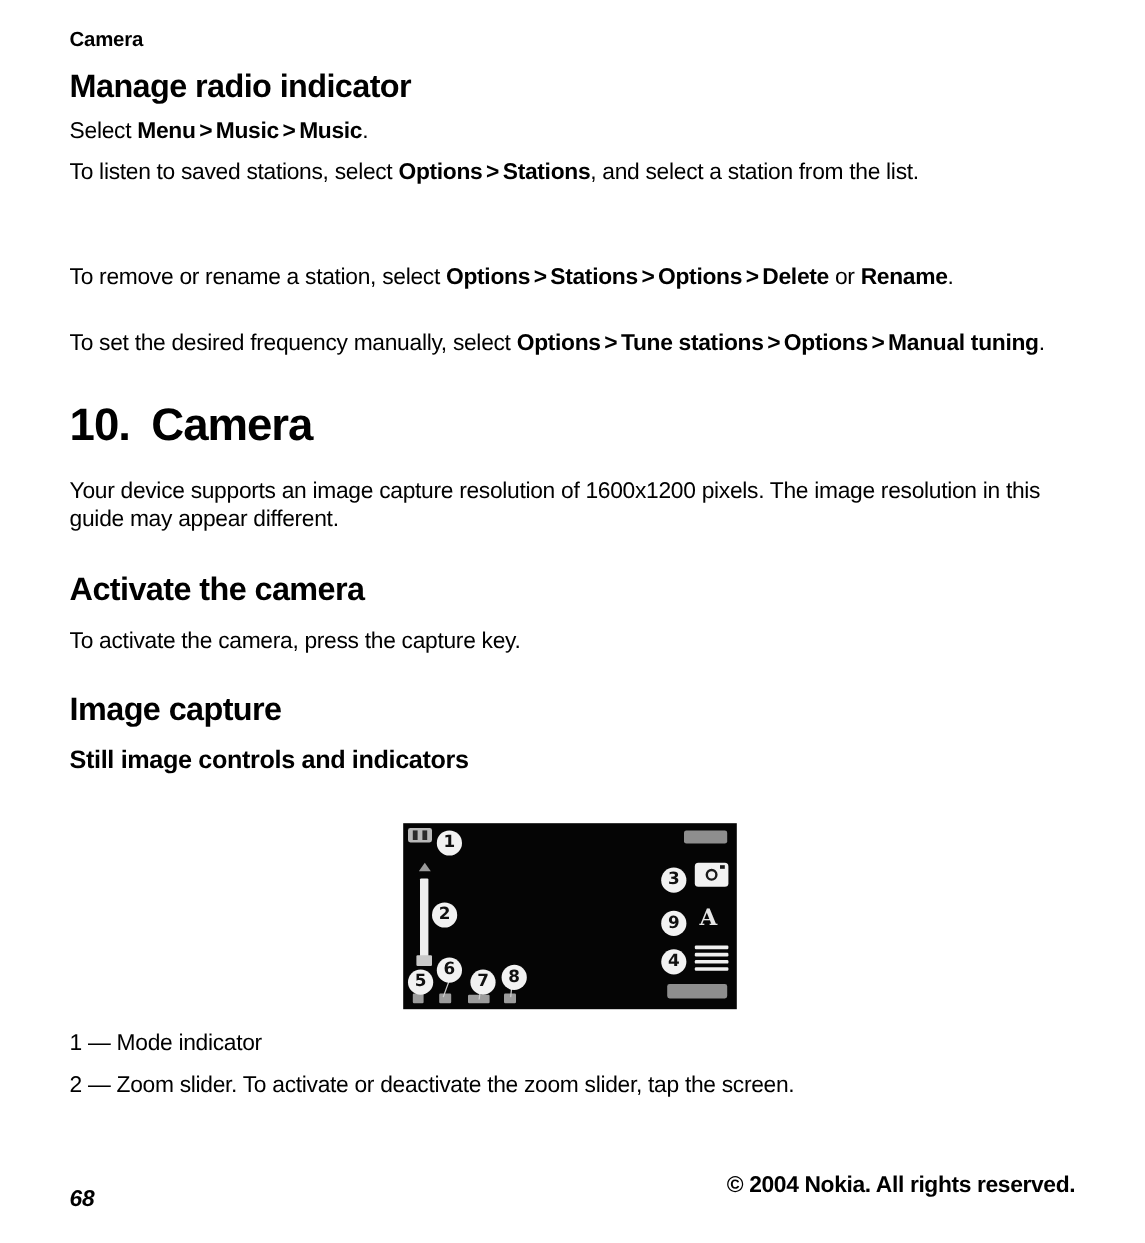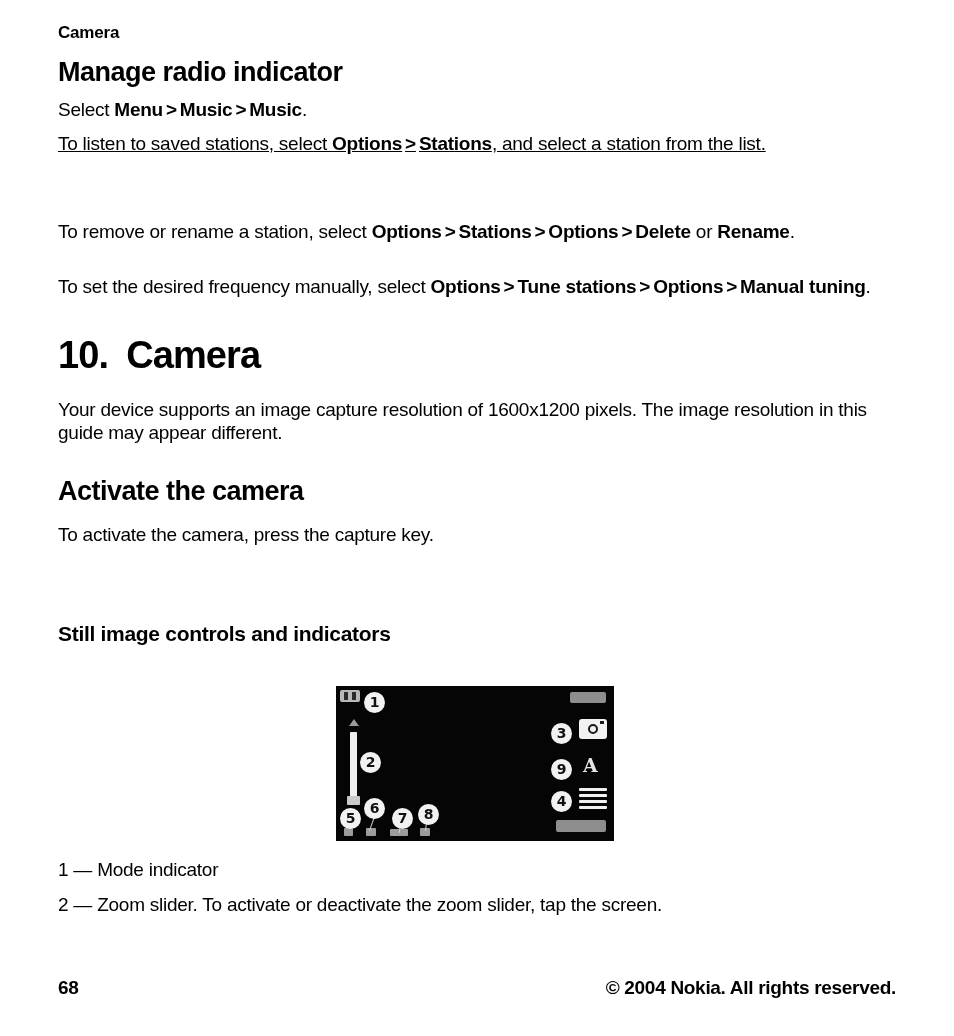--- a/index.html
+++ b/index.html
@@ -64,21 +64,21 @@
   .p b, .p strong { font-weight: bold; }
   .gt {
     font-weight: bold;
     padding: 0 3px;
   }
 
   
   .blk { position: absolute; left: 0; }
   #blk-manage       { top: 58px;  width: 838px; }
   #blk-select       { top: 98px;  width: 838px; }
-  #blk-listen       { top: 132px; width: 838px; text-decoration: underline; }
+  #blk-listen       { top: 132px; width: 838px; }
   #blk-remove       { top: 196px; width: 838px; margin-top: 24px; }
   #blk-freq         { top: 275px; width: 838px; }
   #blk-chapter      { top: 336px; width: 838px; }
   #blk-resolution   { top: 398px; width: 838px; }
   #blk-activate-h   { top: 477px; width: 838px; }
   #blk-activate-p   { top: 523px; width: 838px; }
   #blk-imagecap-h   { top: 577px; width: 838px; }
   #blk-still-h      { top: 623px; width: 838px; }
   #blk-still-p      { top: 658px; width: 838px; }
   #blk-cap1         { top: 858px; width: 838px; }
@@ -228,24 +228,25 @@
   .footer {
     position: absolute;
     left: 0;
     top: 977px;
     width: 838px;
     height: 26px;
   }
   .footer-page {
     position: absolute;
     left: 0;
-    top: 0;
+    top: 12px;
     font-size: 19px;
     font-weight: bold;
     letter-spacing: -0.2px;
+    font-style: italic;
   }
   .footer-copy {
     position: absolute;
     right: 0;
     top: 0;
     font-size: 19px;
     font-weight: bold;
     letter-spacing: -0.3px;
     white-space: nowrap;
   }
@@ -295,20 +296,23 @@
     <div class="p">Your device supports an image capture resolution of 1600x1200 pixels. The image resolution in this guide may appear different.</div>
   </div>
 
   <div class="blk" id="blk-activate-h">
     <div class="h2">Activate the camera</div>
   </div>
   <div class="blk" id="blk-activate-p">
     <div class="p">To activate the camera, press the capture key.</div>
   </div>
 
+  <div class="blk" id="blk-imagecap-h">
+    <div class="h2">Image capture</div>
+  </div>
   <div class="blk" id="blk-still-h">
     <div class="h3">Still image controls and indicators</div>
   </div>
 
   <div class="figure">
 
     <div class="mode-badge"></div>
 
     <div class="chrome-bar" style="right:8px; top:6px; width:36px; height:11px;"></div>
     <div class="chrome-bar" style="right:8px; bottom:9px; width:50px; height:12px;"></div>

